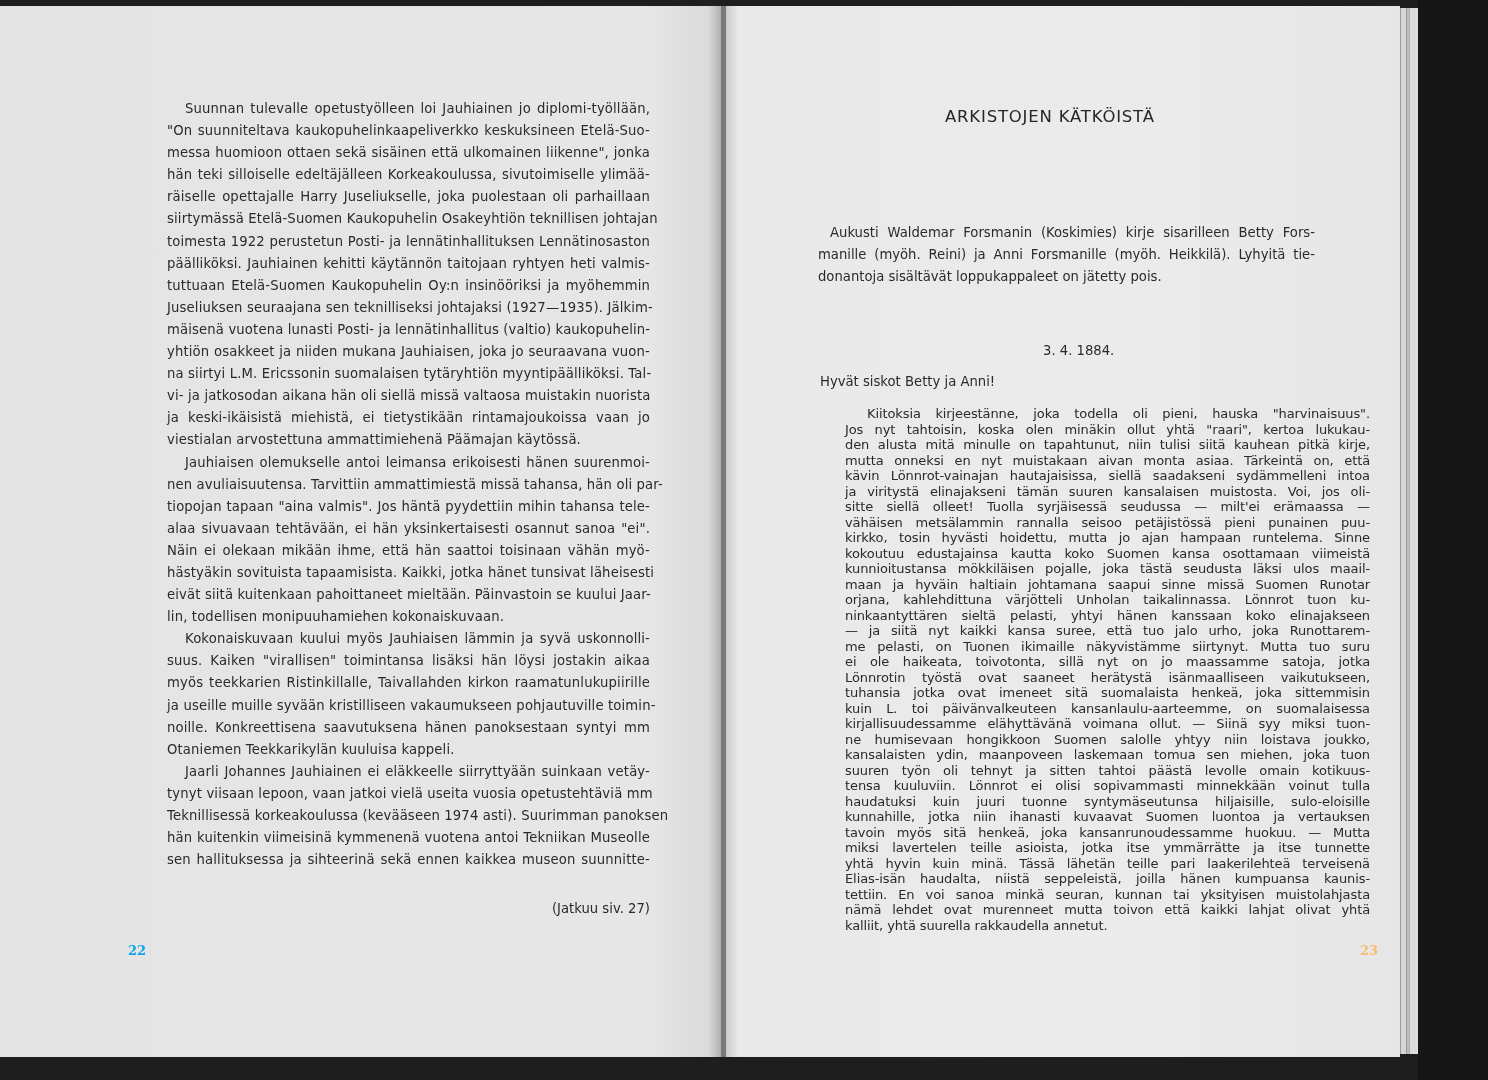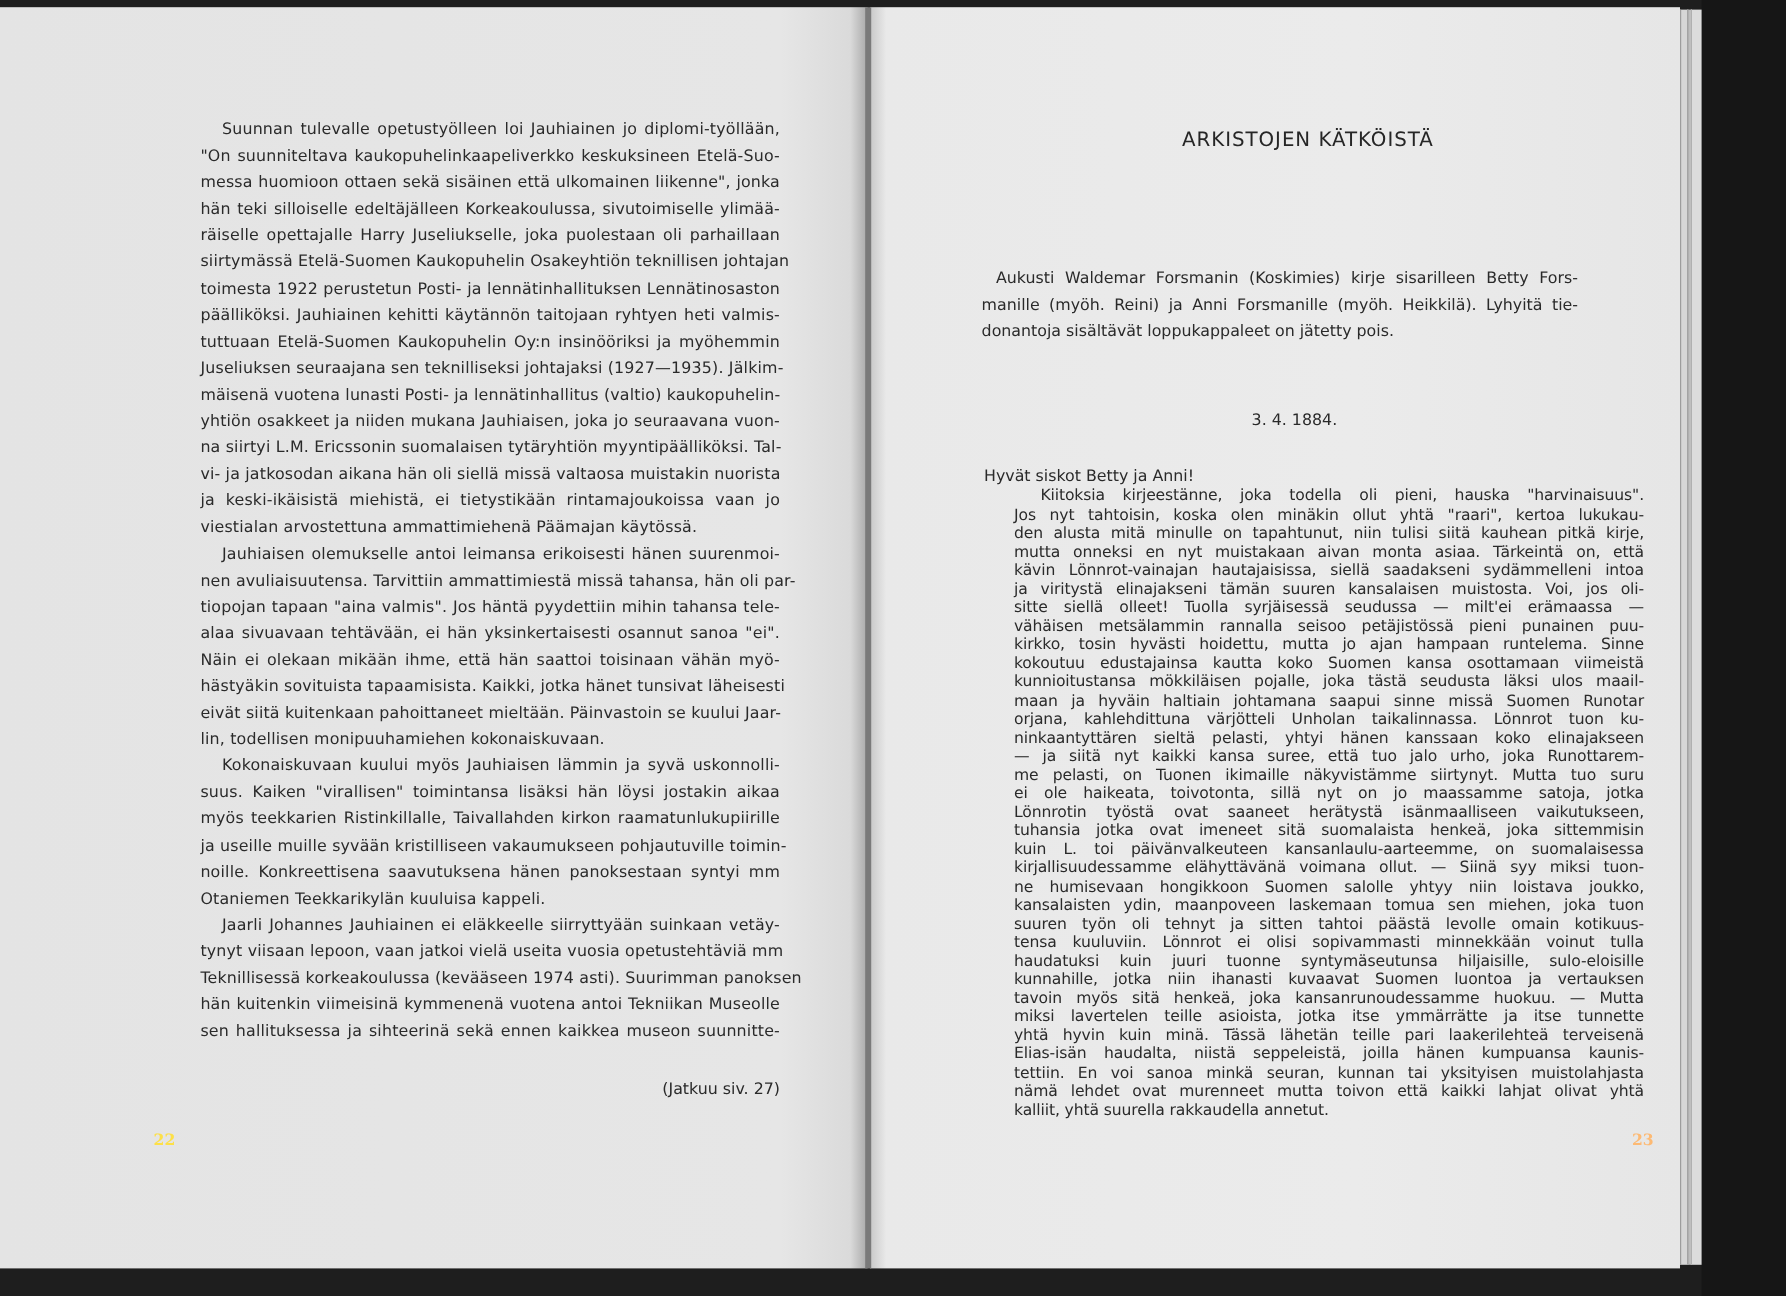--- a/index.html
+++ b/index.html
@@ -24,33 +24,33 @@
 
   .col-left {
     position: absolute; left: 148px; top: 98px; width: 502px;
     font-size: 13.2px; line-height: 22.1px; letter-spacing: 0.15px;
   }
   .col-left .ln { display: block; text-align: justify; text-align-last: justify; white-space: nowrap; height: 22.1px; margin-left: 19px; }
   .col-left .ln.last { text-align-last: left; }
   .col-left .ln.indent { padding-left: 18px; }
 
   .jatkuu { position: absolute; right: 838px; top: 901px; font-size: 13.2px; }
-  .folio-left { position: absolute; left: 128px; top: 943px; font-family: "DejaVu Serif", serif; font-size: 13px; font-weight: bold; color: #fde047; }
+  .folio-left { position: absolute; left: 128px; top: 943px; font-family: "DejaVu Serif", serif; font-size: 13px; font-weight: bold; color: #0ea5e9; }
   .folio-right { position: absolute; left: 1360px; top: 943px; font-family: "DejaVu Serif", serif; font-size: 13px; font-weight: bold; color: #fdba74; }
 
-  .title { position: absolute; left: 945px; top: 107px; font-size: 16.5px; letter-spacing: 0.8px; color: #262626; margin-left: 40px; }
+  .title { position: absolute; left: 945px; top: 107px; font-size: 16.5px; letter-spacing: 0.8px; color: #262626; }
   .intro {
     position: absolute; left: 818px; top: 222px; width: 497px;
     font-size: 13.2px; line-height: 22.1px;
   }
   .intro .ln, .letter .ln { display: block; text-align: justify; text-align-last: justify; white-space: nowrap; }
   .intro .ln.last, .letter .ln.last { text-align-last: left; }
   .intro .ln.indent { padding-left: 12px; }
   .date { position: absolute; left: 1043px; top: 343px; font-size: 13.2px; }
-  .greeting { position: absolute; left: 820px; top: 390px; font-size: 13.2px; }
+  .greeting { position: absolute; left: 820px; top: 374px; font-size: 13.2px; }
   .letter {
     position: absolute; left: 797px; top: 406px; width: 525px;
     font-size: 13px; line-height: 15.5px; letter-spacing: -0.1px; margin-left: 48px;
   }
   .letter .ln.indent { padding-left: 22px; }
 </style>
 </head>
 <body>
 
 <div class="page page-left"></div>

